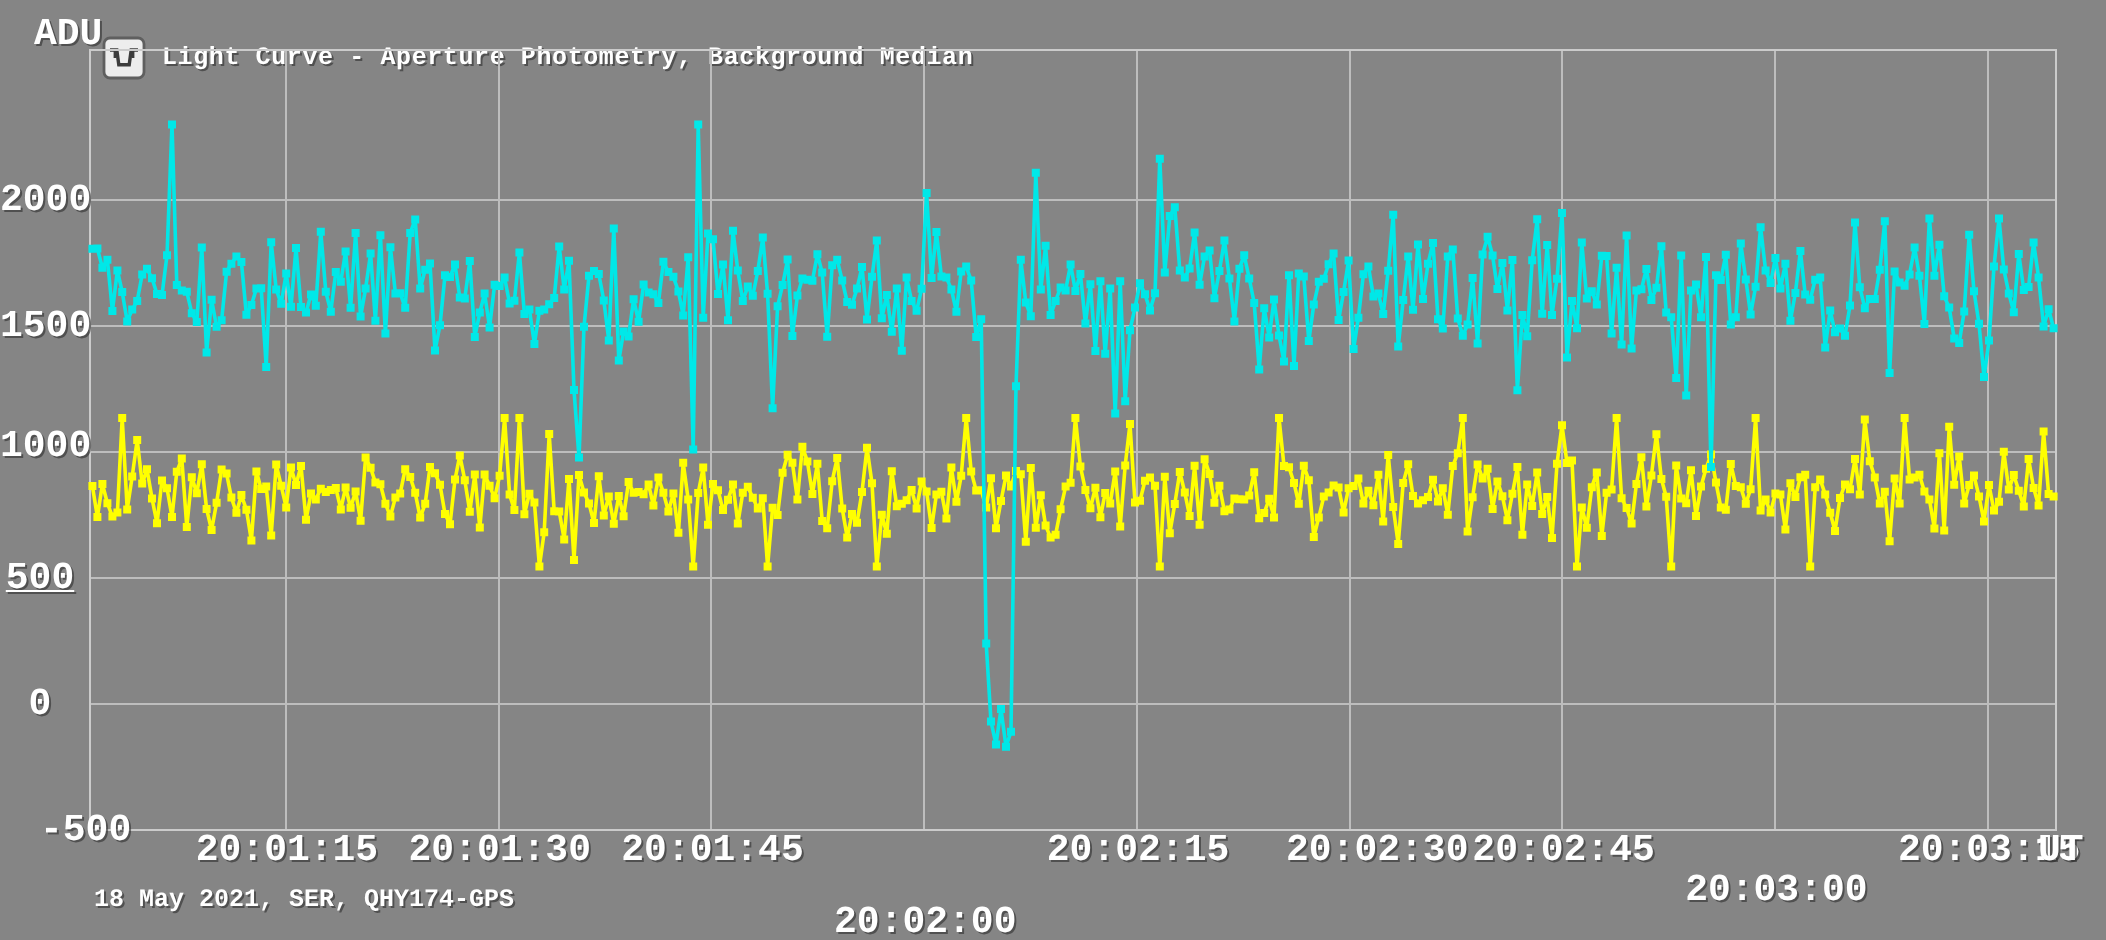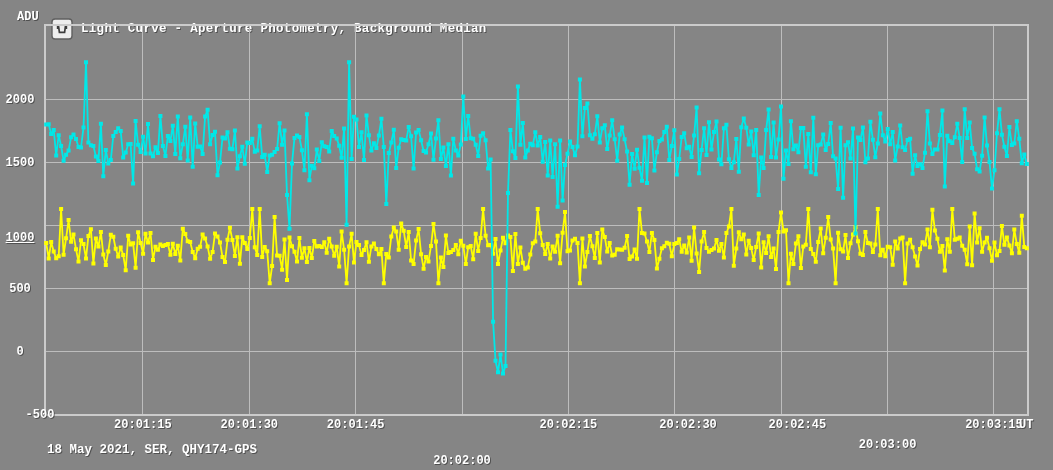--- a/index.html
+++ b/index.html
@@ -2,21 +2,21 @@
 <html><head>
 <meta charset="utf-8">
 <style>
   html,body{margin:0;padding:0;background:#858585;}
   .window{
     position:relative;width:1053px;height:470px;background:#858585;
     font-family:"Liberation Mono","DejaVu Sans Mono",monospace;color:#ffffff;overflow:hidden;
   }
   #plot-svg{position:absolute;left:0;top:0;}
   .lbl{
-    position:absolute;font-size:12px;font-weight:bold;line-height:14px;
+    position:absolute;font-size:19px;font-weight:bold;line-height:14px;
     text-shadow:1px 1px 0 rgba(45,45,45,.6);white-space:pre;
   }
   .unit-label{left:17px;top:10px;}
   .titlebar{position:absolute;left:51px;top:3px;display:flex;align-items:center;gap:8px;margin-top:15px;}
   .title-icon{width:22px;height:22px;display:block;}
   .title-text{
     font-size:12.5px;font-weight:bold;letter-spacing:.3px;
     text-shadow:1px 1px 0 rgba(45,45,45,.6);white-space:pre;
   }
   .x-tick{top:418px;width:90px;text-align:center;}
@@ -68,22 +68,22 @@
       <div class="lbl x-tick" style="left: 204.26px;">20:01:30</div>
       <div class="lbl x-tick" style="left: 310.645px;">20:01:45</div>
       <div class="lbl x-tick" style="left: 417.03px; margin-top: 36px;">20:02:00</div>
       <div class="lbl x-tick" style="left: 523.416px;">20:02:15</div>
       <div class="lbl x-tick" style="left: 643px;">20:02:30</div>
       <div class="lbl x-tick" style="left: 736.186px; text-align: right;">20:02:45</div>
       <div class="lbl x-tick" style="left: 842.571px; margin-top: 20px;">20:03:00</div>
       <div class="lbl x-tick" style="left: 948.957px;">20:03:15</div>
       <div class="lbl y-tick" style="top: 92.9758px;">2000</div>
       <div class="lbl y-tick" style="top: 155.981px;">1500</div>
-      <div class="lbl y-tick" style="top: 231px; text-decoration: underline;">1000</div>
-      <div class="lbl y-tick" style="top: 281.99px;">500</div>
+      <div class="lbl y-tick" style="top: 216px;">1000</div>
+      <div class="lbl y-tick" style="top: 281.99px; text-decoration: underline;">500</div>
       <div class="lbl y-tick" style="top: 344.995px;">0</div>
       <div class="lbl y-tick" style="top: 408px; padding-left: 20px;">-500</div>
     </div>
 
   <div class="lbl ut-label">UT</div>
   <div class="lbl footer">18 May 2021, SER, QHY174-GPS</div>
 
 </div>
 
 </body></html>

